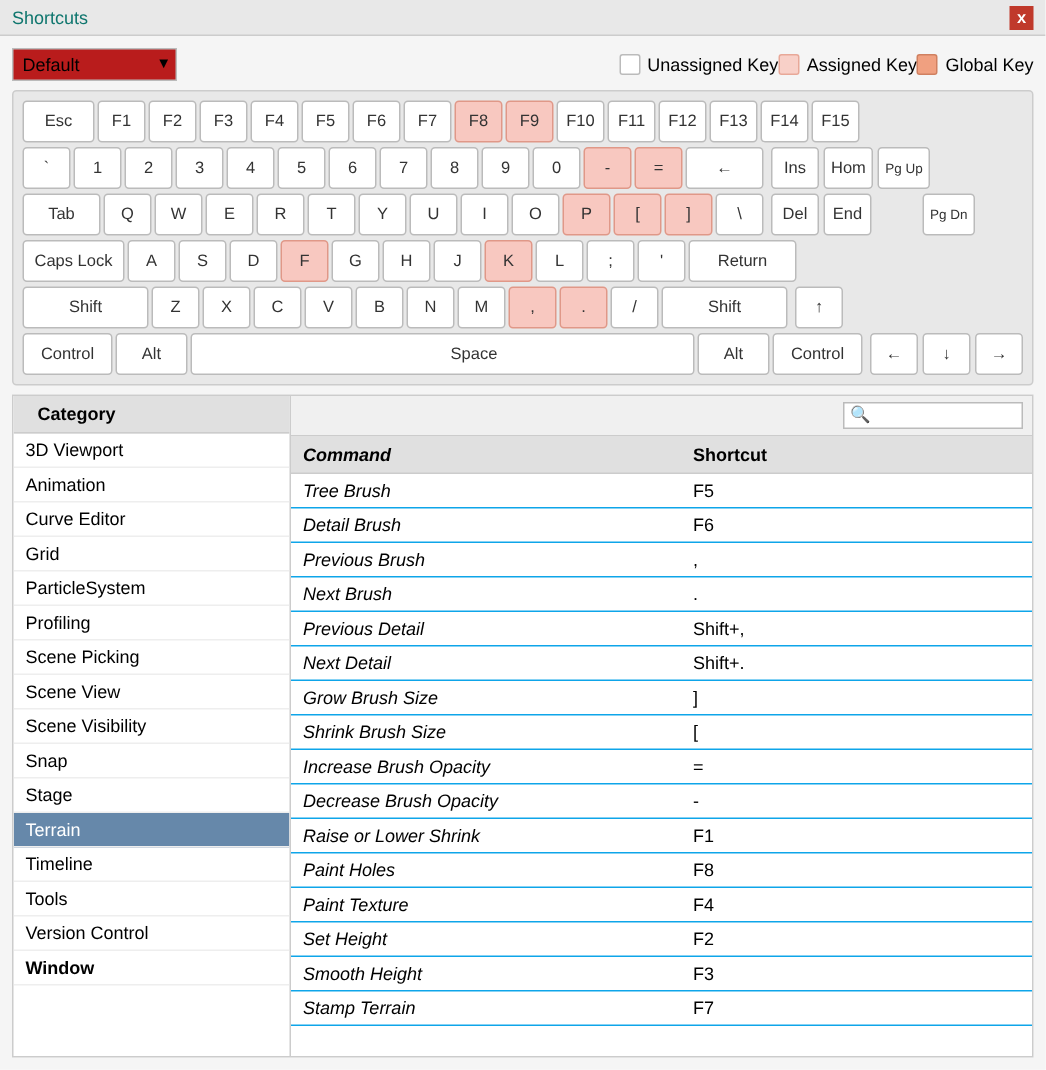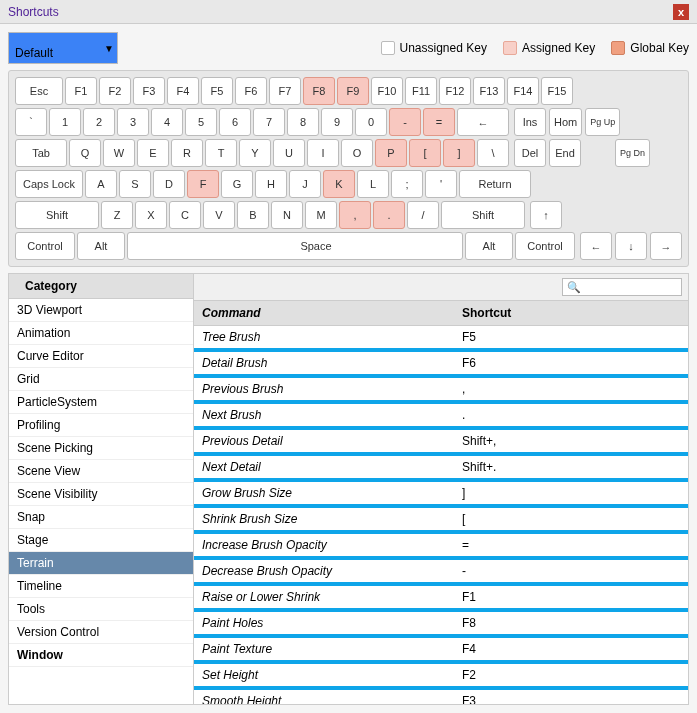--- a/index.html
+++ b/index.html
@@ -15,21 +15,21 @@
       background: #e8e8e8;
       border-bottom: 1px solid #ccc;
       padding: 4px 8px;
       display: flex;
       align-items: center;
       justify-content: space-between;
       height: 24px;
     }
     .title-bar-text {
       font-size: 12px;
-      color: #4c1d95;
+      color: #0f766e;
     }
     .title-bar-close {
       background: #c0392b;
       color: white;
       border: none;
       width: 16px;
       height: 16px;
       font-size: 11px;
       cursor: pointer;
       display: flex;
@@ -45,44 +45,43 @@
       flex-direction: column;
       gap: 6px;
     }
     .toolbar-row {
       display: flex;
       align-items: center;
       gap: 10px;
     }
     .dropdown-select {
       appearance: none;
-      background: #3b82f6;
+      background: #b91c1c;
       border: 1px solid #bbb;
-      padding: 13px 20px 3px 6px;
+      padding: 3px 20px 3px 6px;
       font-size: 12px;
       width: 110px;
       cursor: pointer;
       position: relative;
     }
     .dropdown-wrapper {
       position: relative;
       display: inline-block;
     }
     .dropdown-arrow {
       position: absolute;
       right: 4px;
       top: 50%;
       transform: translateY(-50%);
       font-size: 10px;
       pointer-events: none;
     }
     .legend-items {
       display: flex;
       align-items: flex-end;
-      gap: 16px;
       margin-left: auto;
     }
     .legend-item {
       display: flex;
       align-items: center;
       gap: 5px;
       font-size: 12px;
     }
     .legend-dot {
       width: 14px;
@@ -209,21 +208,21 @@
       font-size: 12px;
     }
     .col-command { width: 260px; font-style: italic; }
     .col-shortcut { flex: 1; }
     .commands-list {
       overflow-y: auto;
       flex: 1;
     }
     .command-row {
       display: flex;
-      border-bottom: 4px solid #0ea5e9;
+      border-bottom: 1px solid #0ea5e9;
       cursor: pointer;
     }
     .command-cell {
       padding: 4px 8px;
       font-size: 12px;
     }
   </style>
 </head>
 <body>
 

